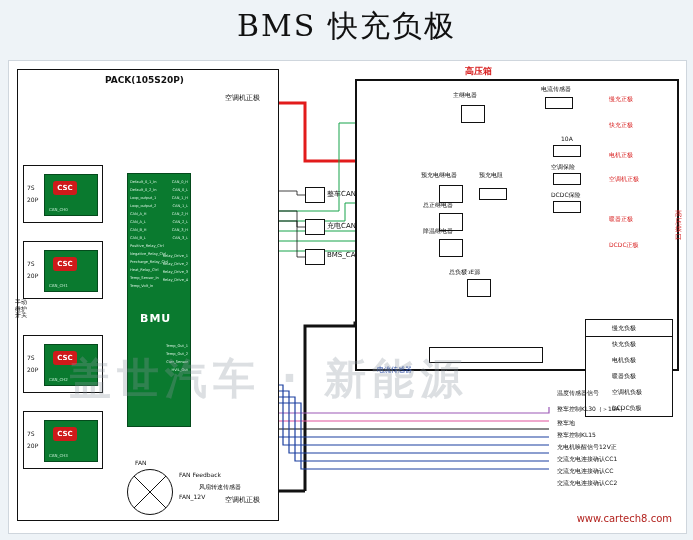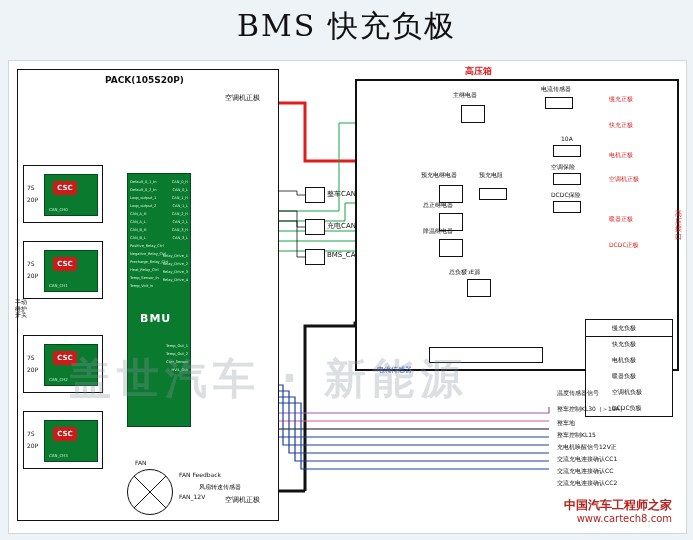--- a/index.html
+++ b/index.html
@@ -305,16 +305,15 @@
   <div class="lbl" style="left:548px;top:358px">整车地</div>
   <div class="lbl" style="left:548px;top:370px">整车控制KL15</div>
   <div class="lbl" style="left:548px;top:382px">充电机唤醒信号12V正</div>
   <div class="lbl" style="left:548px;top:394px">交流充电连接确认CC1</div>
   <div class="lbl" style="left:548px;top:406px">交流充电连接确认CC</div>
   <div class="lbl" style="left:548px;top:418px">交流充电连接确认CC2</div>
 
   <div class="wm">盖世汽车 · 新能源</div>
 
   <div class="brand">
-    <div class="b1">中国汽车工程师之家</div>
     <div class="b2">www.cartech8.com</div>
   </div>
 </div>
 
 </body></html>

